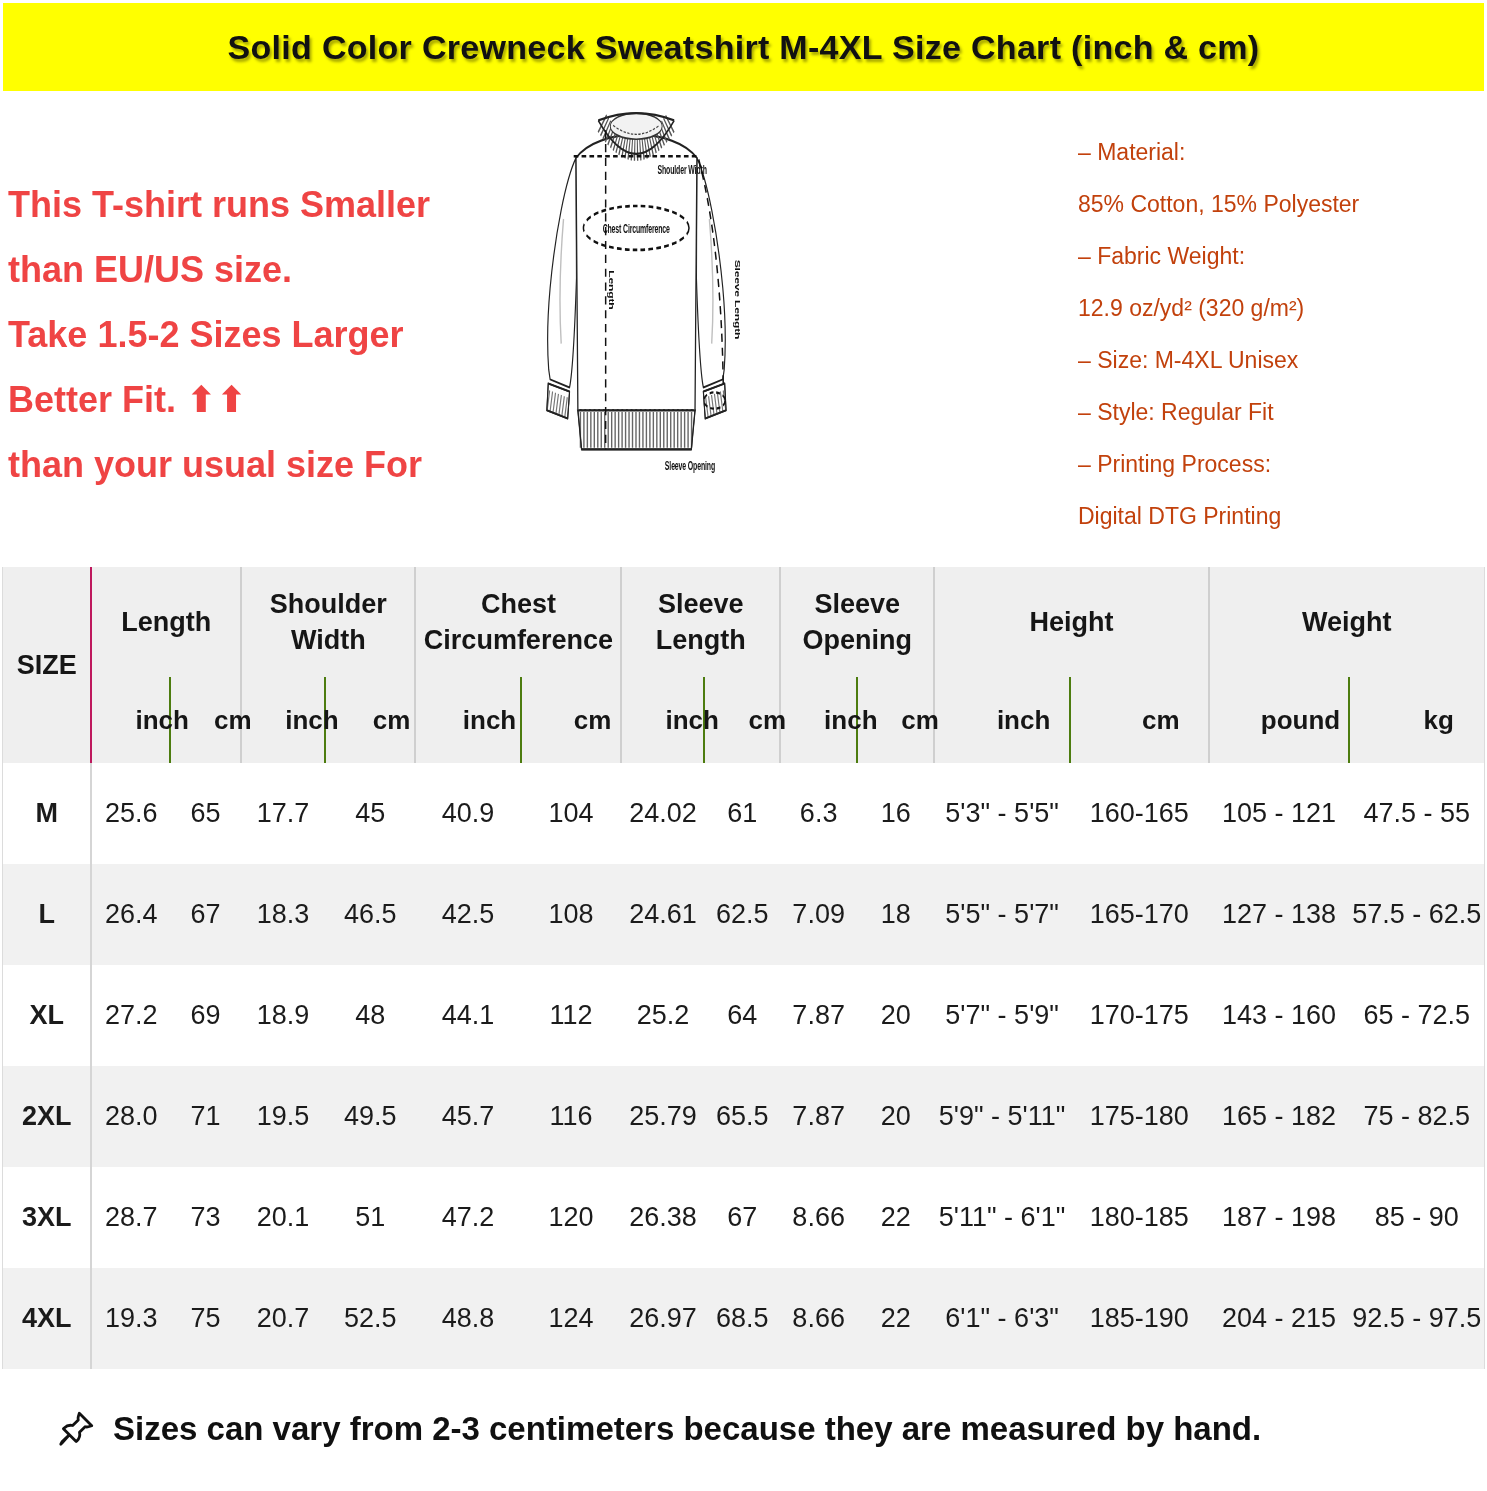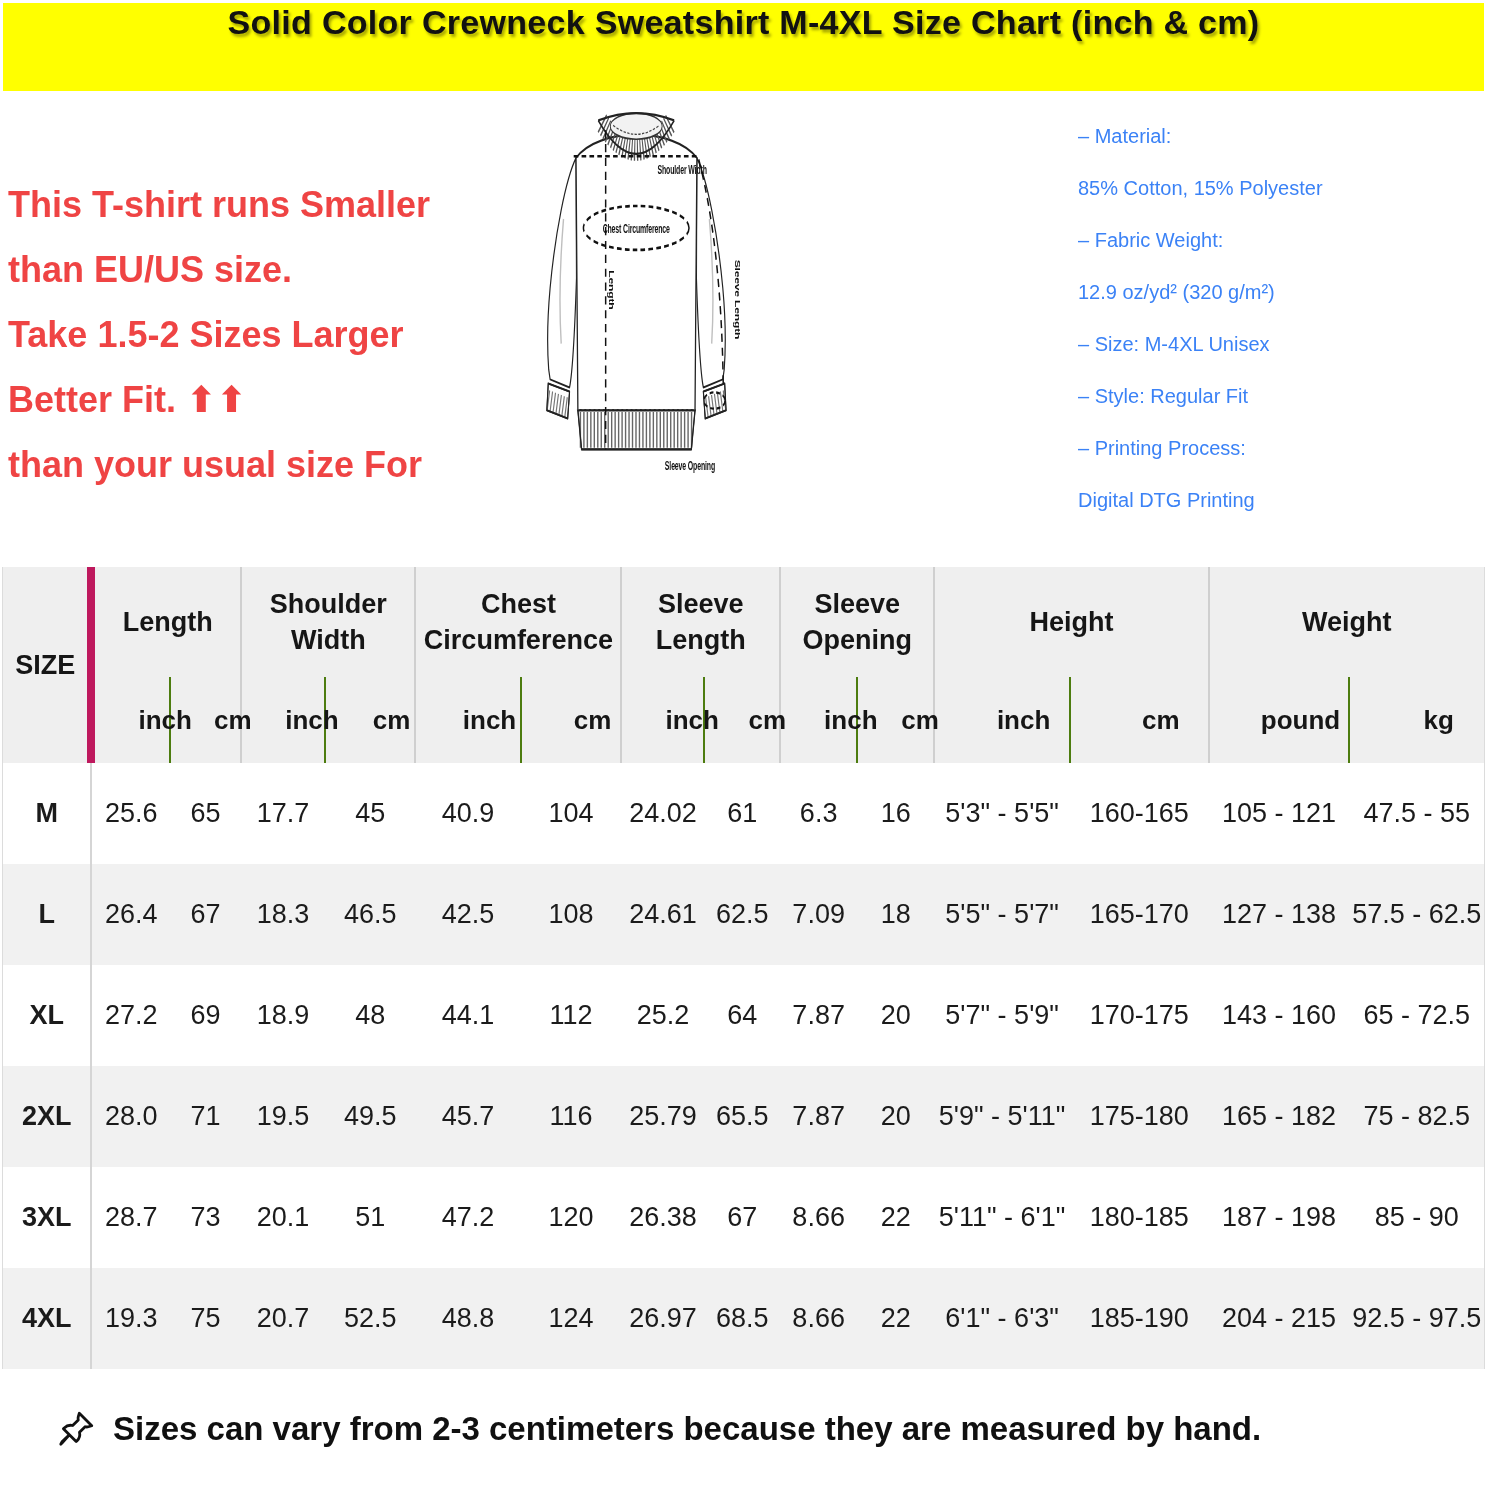--- a/index.html
+++ b/index.html
@@ -8,57 +8,57 @@
     width:1487px;height:1491px;
     background:#ffffff;
     overflow:hidden;
     font-family:"Liberation Sans",sans-serif;
     color:#141414;
   }
   
   .banner{
     position:absolute;left:3px;top:3px;width:1481px;height:88px;
     background:#FFFF00;
-    display:flex;justify-content:center;
+    display:flex;align-items:center;justify-content:center;
   }
   .banner-title{
     font-size:34px;font-weight:800;letter-spacing:.3px;color:#111;
     text-shadow:2px 3px 3px rgba(0,0,0,.35);
   }
   
   .warning{
     position:absolute;left:8px;top:172px;width:530px;
     font-size:36px;line-height:65px;font-weight:600;
     color:#ef4444;
     font-family:"Liberation Sans","DejaVu Sans",sans-serif;
   }
   
   .details{
-    position:absolute;left:1078px;top:110px;width:402px;
-    font-size:20px;line-height:52px;color:#3b82f6;
+    position:absolute;left:1078px;top:126px;width:402px;
+    font-size:23px;line-height:52px;color:#c2410c;
   }
   
   .diagram{position:absolute;left:545px;top:105px;}
   .diagram text{
     font-family:"Liberation Sans",sans-serif;
     font-weight:bold;font-size:15px;fill:#111;letter-spacing:-.3px;
   }
   
   table.size-table{
     position:absolute;top:567px;left:2px;width:1483px;
     border-collapse:collapse;table-layout:fixed;
     border-left:1px solid #dcdcdc;border-right:1px solid #dcdcdc;
   }
   table.size-table th, table.size-table td{
     padding:0;text-align:center;vertical-align:middle;white-space:nowrap;
   }
   thead th{background:#EFEFEF;color:#161616;}
   tr.group-row th{font-size:27px;font-weight:bold;height:110px;white-space:normal;line-height:36px;}
   tr.unit-row th{font-size:26px;font-weight:bold;height:86px;padding-left:43px;}
-  th.size-head{font-size:27px;font-weight:bold;border-right:8px solid #be185d;}
+  th.size-head{font-size:27px;font-weight:bold;border-right:2px solid #be185d;}
   .g-sep{border-left:2px solid #cfcfcf;}
   .u-first{border-left:2px solid #cfcfcf;}
   .u-sub{border-left:2px solid #4d7c0f;}
   tbody td{font-size:27px;height:101px;color:#1b1b1b;}
   tbody tr:nth-child(even){background:#F1F1F1;}
   tbody td.size-cell{font-weight:bold;border-right:2px solid #d5d5d5;}
   
   .footer{
     position:absolute;left:55px;top:1408px;width:1400px;
     display:flex;align-items:center;gap:16px;

